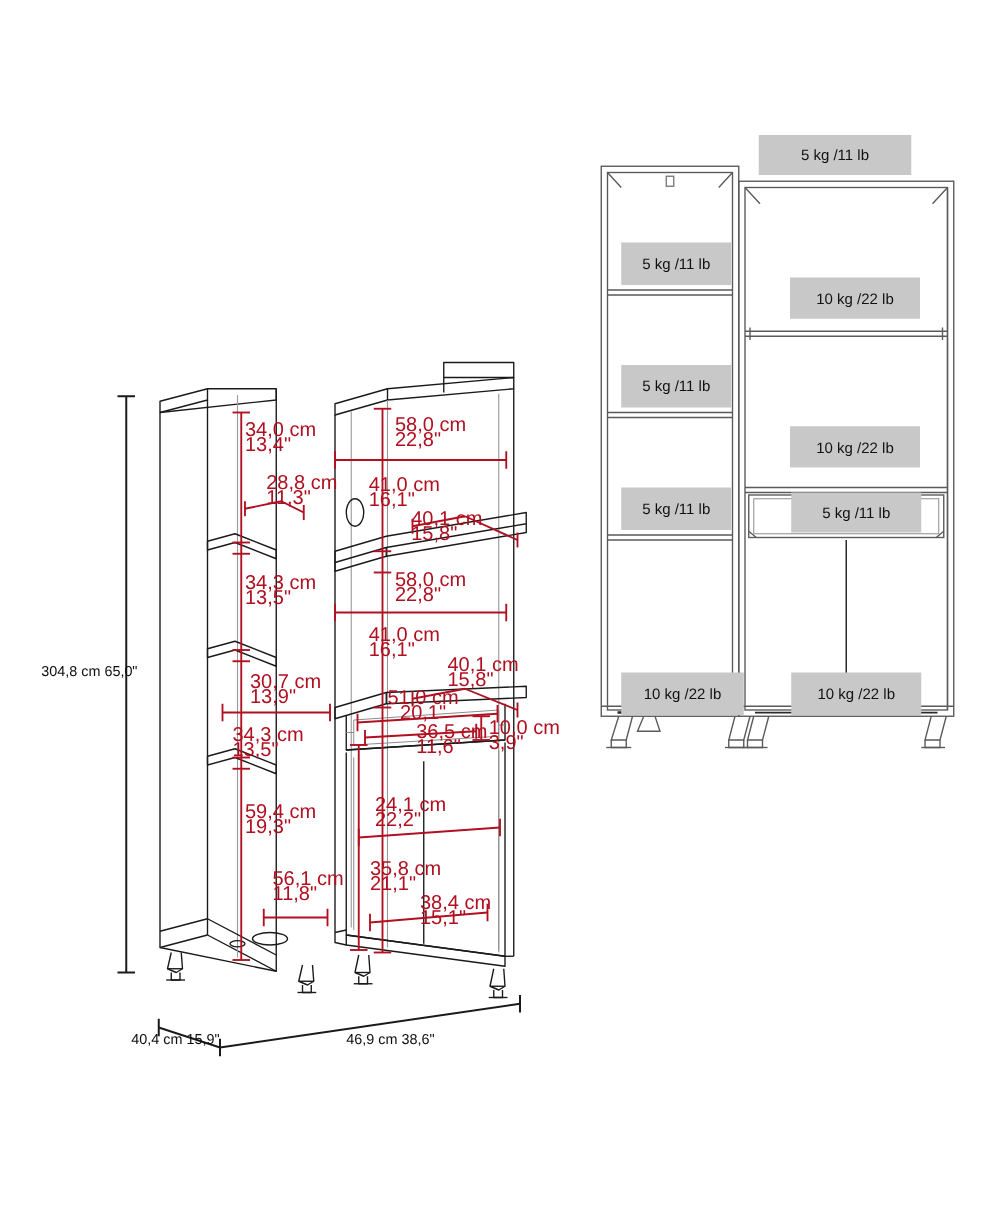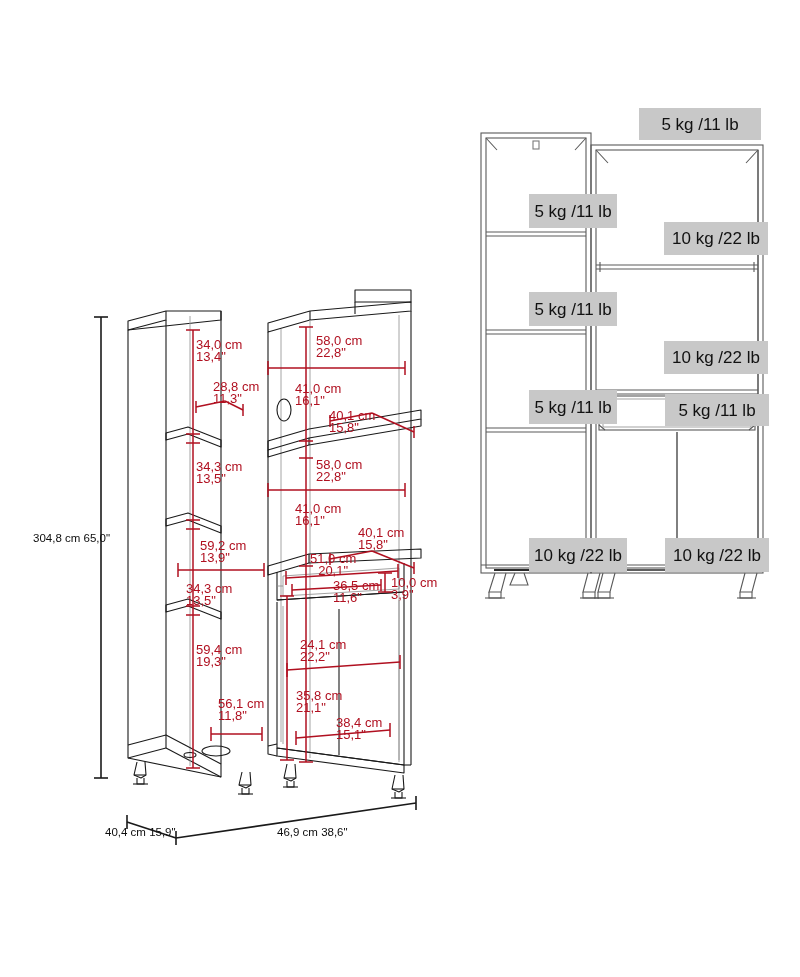--- a/index.html
+++ b/index.html
@@ -4,33 +4,33 @@
 <style>
   html,body{margin:0;padding:0;background:#ffffff;}
   body{
     width:800px;height:977px;position:relative;overflow:hidden;
     font-family:"Liberation Sans", sans-serif;
     color:#000;
   }
   #stage{position:absolute;inset:0;}
   svg.layer{position:absolute;left:0;top:0;width:800px;height:977px;overflow:visible;}
   .dimtext{
-    position:absolute;color:#b01020;font-size:13px;line-height:11.8px;
+    position:absolute;color:#b01020;font-size:16px;line-height:11.8px;
     font-family:"Liberation Sans", sans-serif;white-space:nowrap;
   }
   .dimtext .l2{display:block;}
   .blacktext{
     position:absolute;color:#0d0d0d;font-size:11.5px;line-height:13.5px;
     font-family:"Liberation Sans", sans-serif;white-space:nowrap;
   }
   .loadtag{
     position:absolute;background:#c8c8c8;color:#111;
-    font-size:17px;line-height:1;
+    font-size:12px;line-height:1;
     display:flex;align-items:center;justify-content:center;
-    font-family:"Liberation Sans", sans-serif;white-space:nowrap;margin-left:32px;
+    font-family:"Liberation Sans", sans-serif;white-space:nowrap;
   }
 </style>
 </head>
 <body>
 
 <div id="stage">
 
   <svg class="layer" viewBox="0 0 800 977">
 
     <g stroke="#1a1a1a" fill="none" stroke-width="1.1" stroke-linejoin="round">
@@ -291,21 +291,21 @@
     <span>28,8 cm</span>
     <span class="l2">11,3"</span>
   </div>
 
   <div class="dimtext" style="left:196px; top:461px;">
     <span>34,3 cm</span>
     <span class="l2">13,5"</span>
   </div>
 
   <div class="dimtext" style="left:200px; top:540px;">
-    <span>59,2 cm</span>
+    <span>30,7 cm</span>
     <span class="l2">13,9"</span>
   </div>
 
   <div class="dimtext" style="left:186px; top:583px;">
     <span>34,3 cm</span>
     <span class="l2">13,5"</span>
   </div>
 
   <div class="dimtext" style="left:196px; top:644px;">
     <span>59,4 cm</span>

